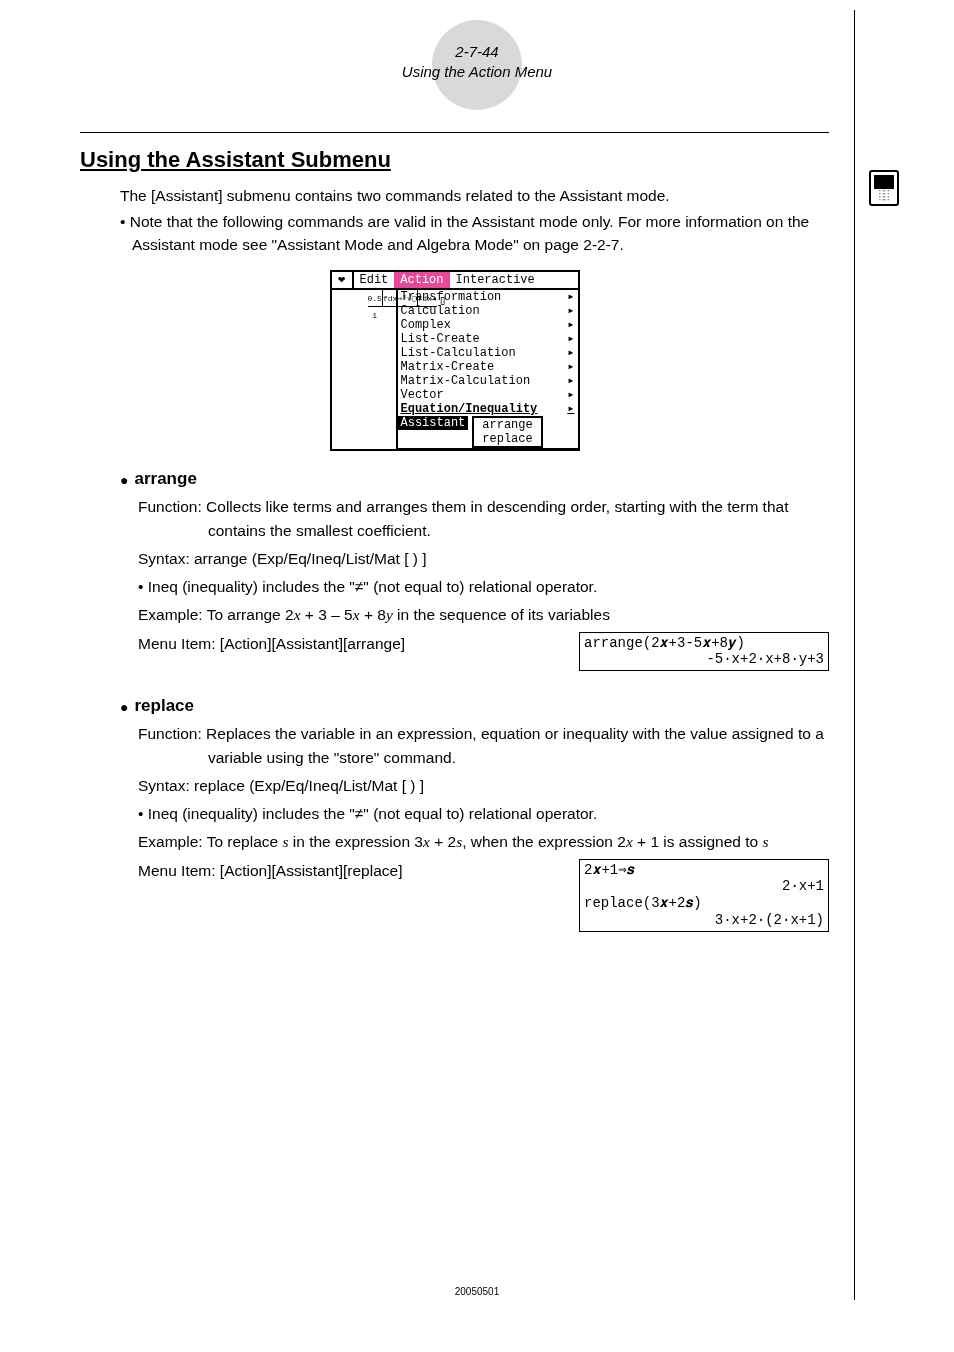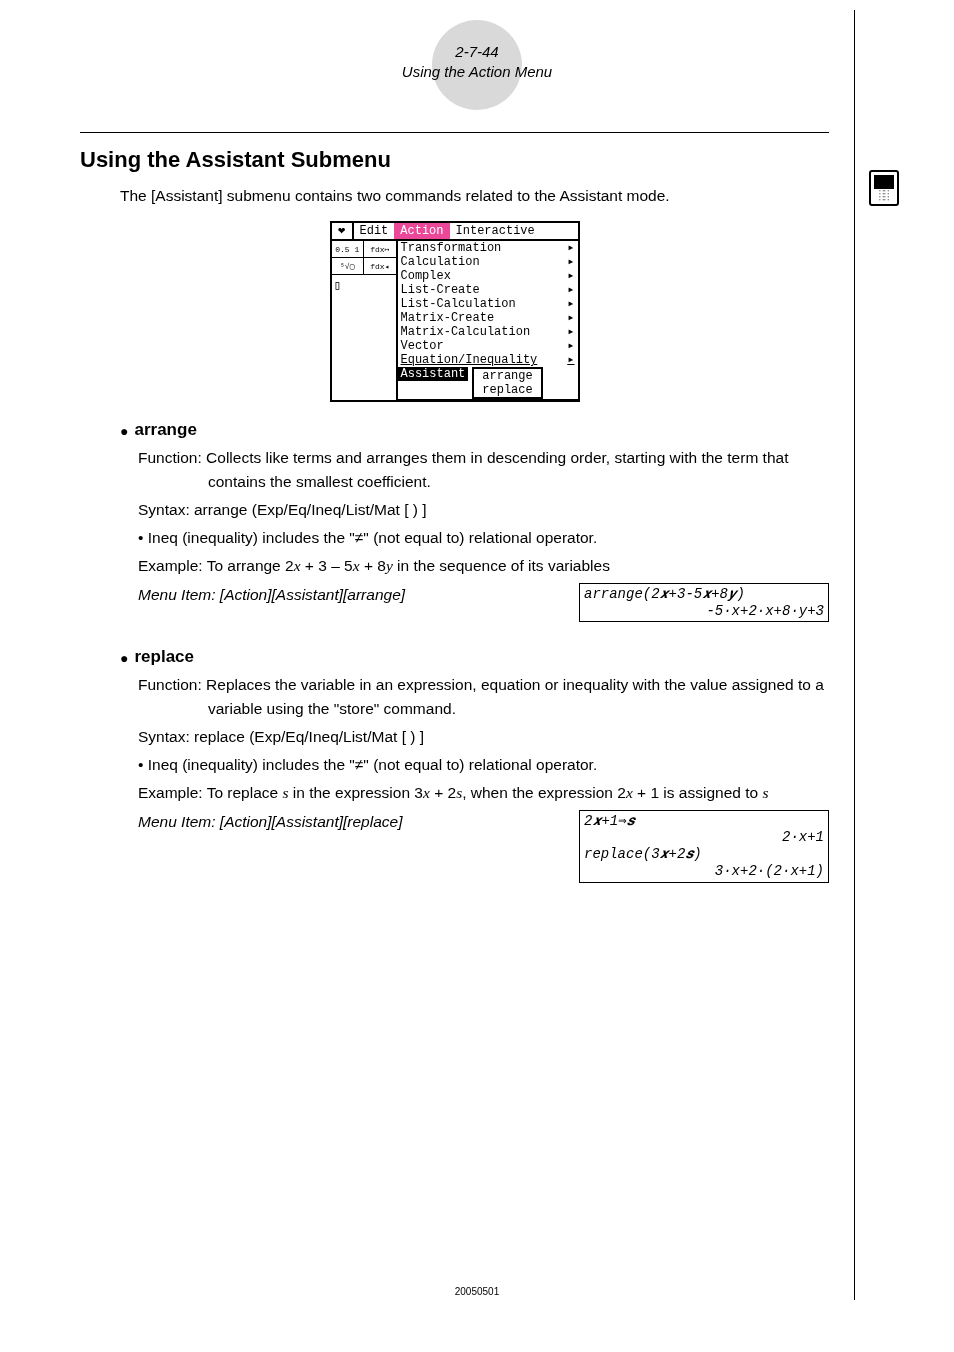--- a/index.html
+++ b/index.html
@@ -74,20 +74,21 @@
   }
   .hr {
     border: none;
     border-top: 1px solid #000;
     margin-bottom: 14px;
   }
   h2 {
     font-size: 22px;
     font-weight: bold;
     margin-bottom: 12px;
+    text-decoration: underline;
   }
   .intro {
     margin-left: 40px;
     font-size: 15.5px;
     line-height: 1.45;
   }
   .intro .note {
     margin-top: 4px;
     padding-left: 12px;
     text-indent: -12px;
@@ -124,21 +125,21 @@
     color: #fff;
   }
   .calc-body {
     display: flex;
   }
   .calc-toolblock {
     width: 65px;
     border-right: 1px solid #000;
     min-height: 150px;
     display: flex;
-    flex-direction: column;
+    padding-left: 36px;
   }
   .tool-row { display:flex; border-bottom:1px solid #000; height:17px; }
   .tool-row span { flex:1; border-right:1px solid #000; font-size:8px; text-align:center; line-height:17px; }
   .tool-row span:last-child { border-right:none; }
   .calc-menulist {
     flex: 1;
     border: 1px solid #000;
     border-top: none;
     border-right: none;
   }
@@ -191,21 +192,20 @@
   .detail .hang2 {
     padding-left: 70px;
     text-indent: -70px;
   }
   .menuitem-row {
     display: flex;
     justify-content: space-between;
     align-items: flex-start;
     margin-top: 5px;
     gap: 28px;
-    font-style: italic;
   }
   .result-box {
     border: 1px solid #000;
     font-family: "Courier New", monospace;
     font-size: 14px;
     padding: 2px 4px;
     width: 250px;
     line-height: 1.2;
   }
   .result-box .rline { white-space: nowrap; }
@@ -236,20 +236,21 @@
   <span>2-7-44</span><br>
   <span>Using the Action Menu</span>
 </div>
 
 <div class="content">
   <hr class="hr">
   <h2>Using the Assistant Submenu</h2>
 
   <div class="intro">
     <div>The [Assistant] submenu contains two commands related to the Assistant mode.</div>
+    <div class="note">• Note that the following commands are valid in the Assistant mode only. For more information on the Assistant mode see "Assistant Mode and Algebra Mode" on page 2-2-7.</div>
   </div>
 
   <div class="calc-screenshot">
     <div class="calc-menubar">
       <div class="chev">❤</div>
       <div class="mlabel">Edit</div>
       <div class="mlabel highlight">Action</div>
       <div class="mlabel">Interactive</div>
     </div>
     <div class="calc-body">
@@ -290,21 +291,21 @@
             <span>▸</span>
           </div>
         <div class="mitem">
             <span>Matrix-Calculation</span>
             <span>▸</span>
           </div>
         <div class="mitem">
             <span>Vector</span>
             <span>▸</span>
           </div>
-        <div class="mitem" style="text-decoration: underline;">
+        <div class="mitem" style="text-decoration: underline; font-weight: bold;">
             <span>Equation/Inequality</span>
             <span>▸</span>
           </div>
         <div class="sub-row">
           <span class="mitem hl">Assistant</span>
           <div class="subflyout">
             <div class="mitem">arrange</div>
             <div class="mitem">replace</div>
           </div>
         </div>

